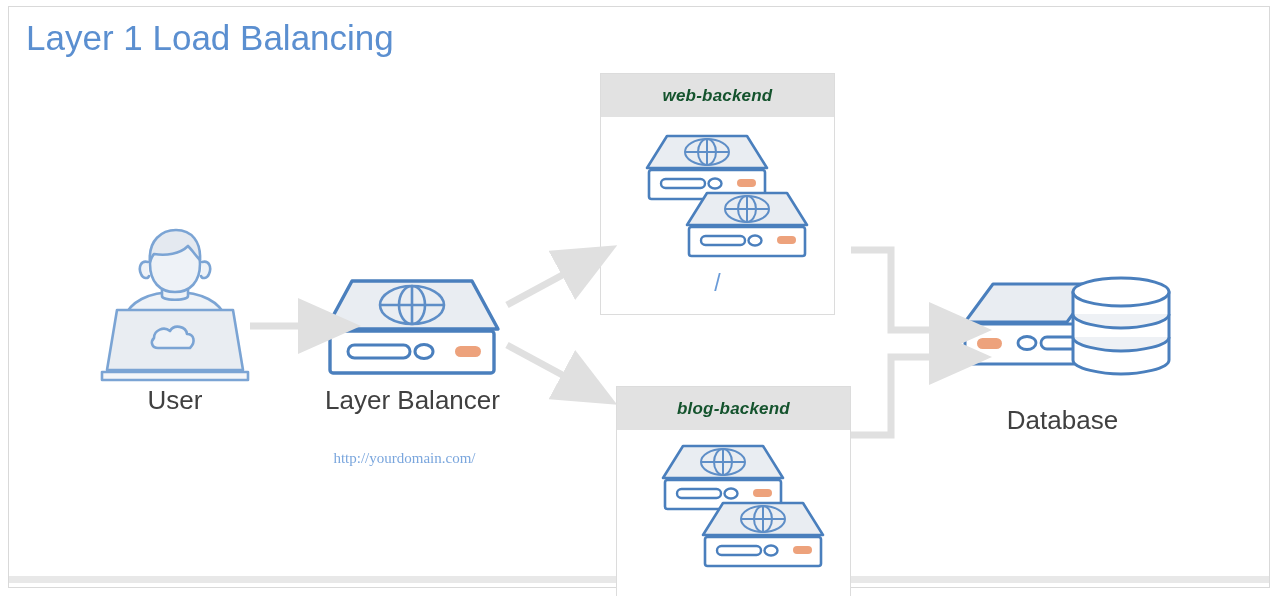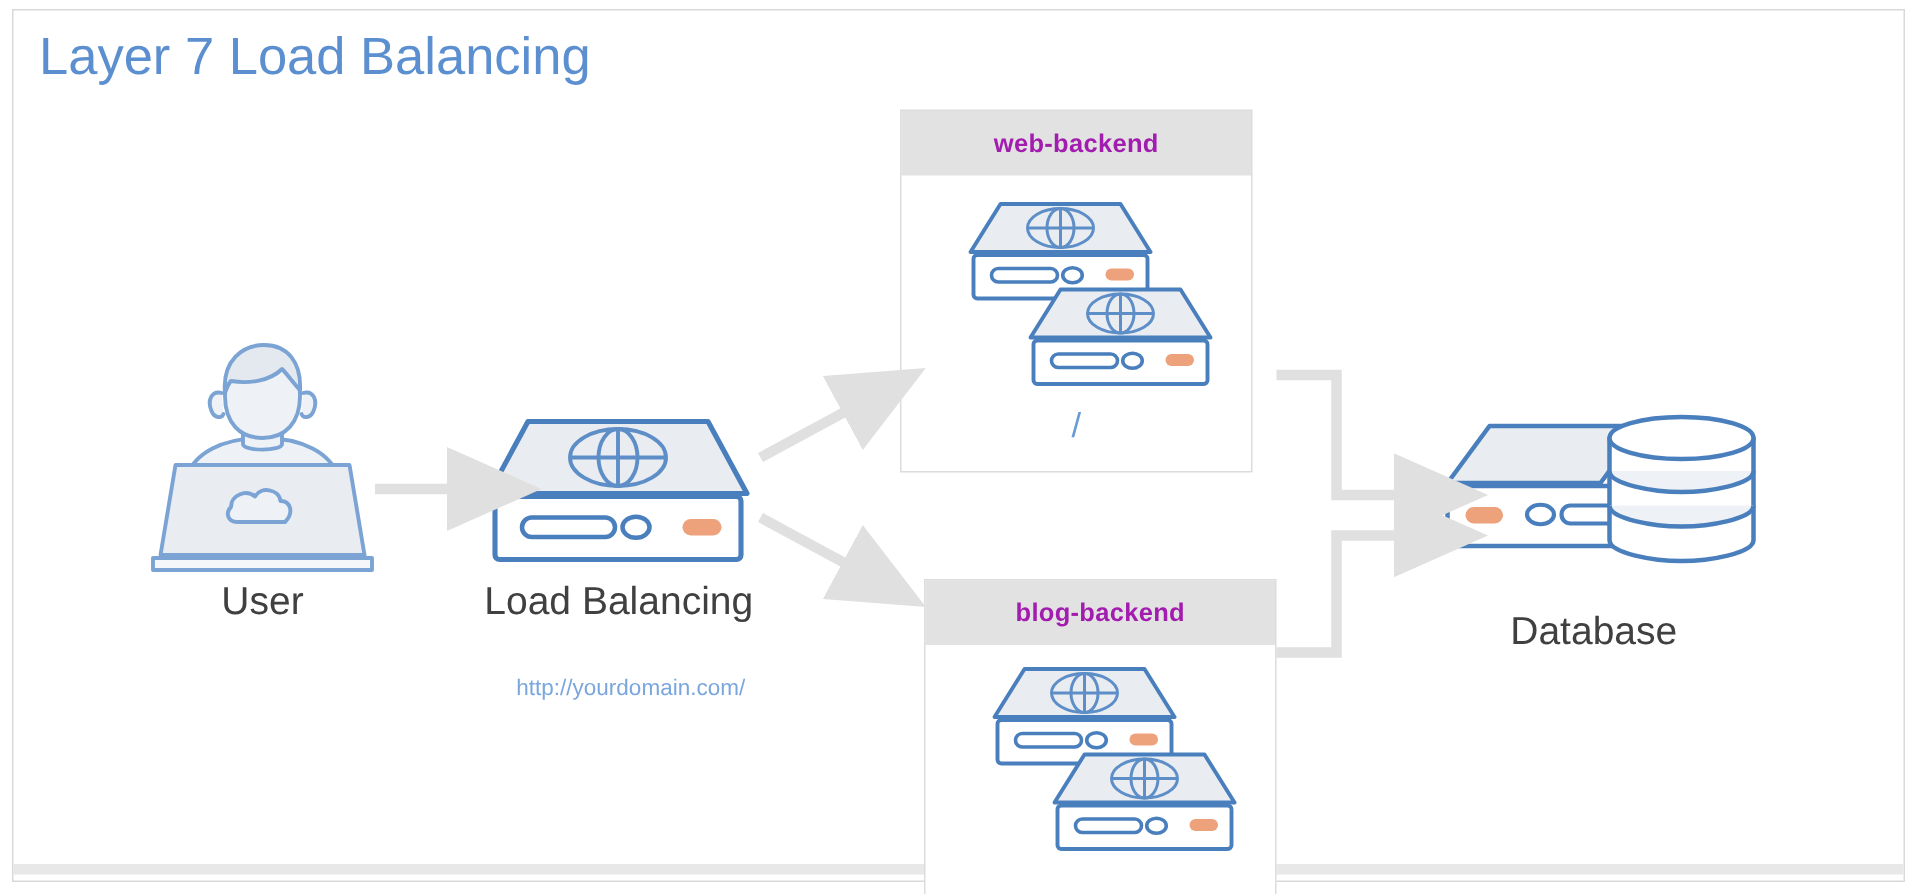--- a/index.html
+++ b/index.html
@@ -72,22 +72,23 @@
     height: 43px;
     background: #e2e2e2;
     display: flex;
     align-items: center;
     justify-content: center;
     box-sizing: border-box;
   }
   .backend-head span {
     font-size: 17px;
     font-weight: bold;
-    color: #a21caf;
+    color: #14532d;
     letter-spacing: 0.2px;
+    font-style: italic;
   }
   .path-label {
     position: absolute;
     left: 0;
     width: 100%;
     text-align: center;
     font-size: 23px;
     color: #6a9bd8;
   }
   svg { display: block; overflow: visible; }
@@ -98,21 +99,21 @@
     pointer-events: none;
   }
 </style>
 </head>
 <body>
 
 <div id="canvas">
   <div class="card"></div>
   <div class="footer-bar"></div>
 
-  <div class="title">Layer 7 Load Balancing</div>
+  <div class="title">Layer 1 Load Balancing</div>
 
   <div style="position:absolute; left:100px; top:222px; width:150px; height:160px;">
     <svg width="150" height="160" viewBox="0 0 150 160">
       <g fill="none" stroke="#7ba4d4" stroke-width="2.6" stroke-linejoin="round" stroke-linecap="round">
 
         <path d="M24 96 C30 80, 48 70, 75 70 C102 70, 120 80, 126 96 L126 108 L24 108 Z" fill="#eef2f7"></path>
 
         <path d="M62 56 L62 74 C62 79, 88 79, 88 74 L88 56 Z" fill="#eef2f7"></path>
 
         <path d="M48 40 C41 38, 38 45, 41 52 C43 57, 48 57, 49 54" fill="#eef2f7"></path>
@@ -148,22 +149,22 @@
         <line x1="58" y1="30" x2="122" y2="30"></line>
         <line x1="90" y1="11" x2="90" y2="49"></line>
       </g>
 
       <rect x="8" y="56" width="164" height="42" rx="3" fill="#ffffff" stroke="#4a7fbd" stroke-width="3.4"></rect>
       <rect x="26" y="70" width="62" height="13" rx="6.5" fill="#ffffff" stroke="#4a7fbd" stroke-width="3"></rect>
       <ellipse cx="102" cy="76.5" rx="9" ry="7" fill="#ffffff" stroke="#4a7fbd" stroke-width="3"></ellipse>
       <rect x="133" y="71" width="26" height="11" rx="5.5" fill="#eda27c"></rect>
     </svg>
   </div>
-  <div class="node-label" style="left:300px; top:385px; width:225px;">Load Balancing</div>
-  <div class="url-label" style="left:308px; top:450px; width:225px;">http://yourdomain.com/</div>
+  <div class="node-label" style="left:300px; top:385px; width:225px;">Layer Balancer</div>
+  <div class="url-label" style="left:292px; top:450px; width:225px;font-family:Liberation Serif, serif;">http://yourdomain.com/</div>
 
   <div class="backend-box" style="left:600px; top:73px; width:235px; height:242px;">
     <div class="backend-head">
       <span>web-backend</span>
     </div>
     <div style="position:absolute; left:38px; top:58px; width:170px; height:130px;">
       <svg width="170" height="130" viewBox="0 0 170 130">
         <g>
           <path d="M28 4 L108 4 L128 36 L8 36 Z" fill="#e9edf2" stroke="#4a7fbd" stroke-width="2.6" stroke-linejoin="round"></path>
           <g fill="none" stroke="#5e8ec7" stroke-width="2">

